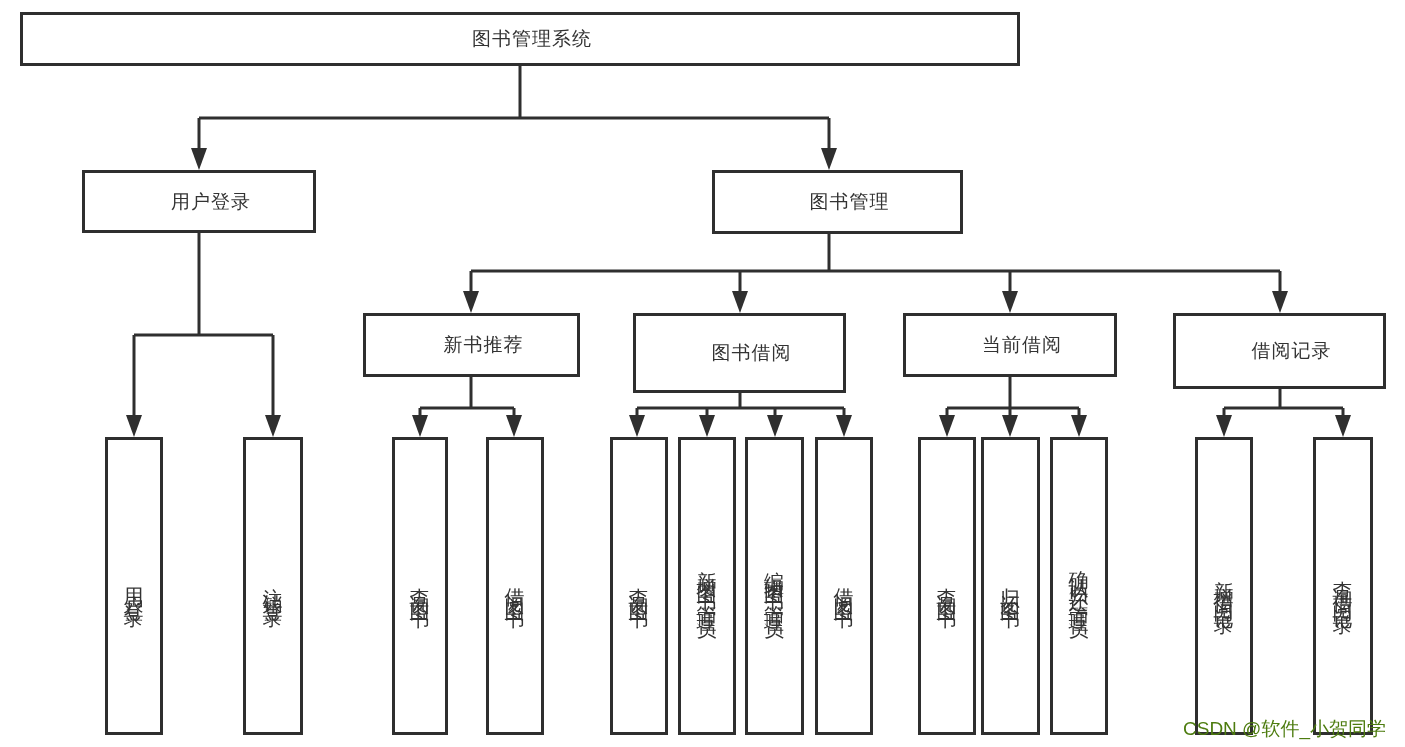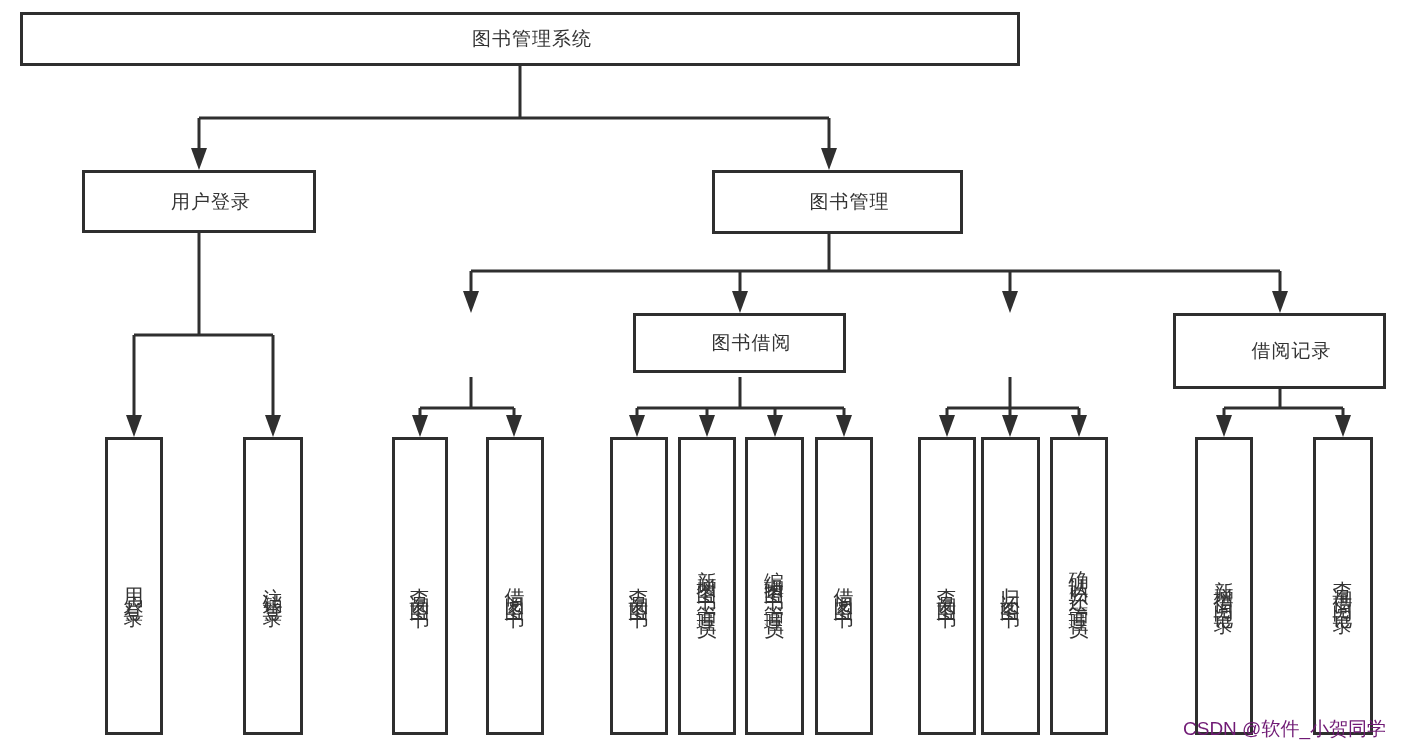--- a/index.html
+++ b/index.html
@@ -48,21 +48,21 @@
     font-size: 20px;
     letter-spacing: 7px;
     line-height: 1;
     white-space: nowrap;
   }
   #watermark {
     position: absolute;
     left: 1183px;
     top: 716px;
     font-size: 19px;
-    color: #701a75;
+    color: #4d7c0f;
     white-space: nowrap;
   }
   .stroke {
     stroke: #2f2f2f;
     stroke-width: 3;
     fill: none;
   }
   .arrow {
     fill: #2f2f2f;
     stroke: none;
@@ -147,21 +147,23 @@
       <path class="stroke" d="M1343 408 V417"></path>
       <polygon class="arrow" points="1335,415 1351,415 1343,437"></polygon>
     </g>
   </svg>
 
   <div class="box box-h" style="left:20px;top:12px;width:1000px;height:54px">图书管理系统</div>
 
   <div class="box box-h" style="left:82px;top:170px;width:234px;height:63px">用户登录</div>
   <div class="box box-h" style="left:712px;top:170px;width:251px;height:64px">图书管理</div>
 
-  <div class="box box-h" style="left:633px;top:313px;width:213px;height:60px">图书借阅</div>
+  <div class="box box-h" style="left:363px;top:313px;width:217px;height:64px">新书推荐</div>
+  <div class="box box-h" style="left:633px;top:313px;width:213px;height:80px">图书借阅</div>
+  <div class="box box-h" style="left:903px;top:313px;width:214px;height:64px">当前借阅</div>
   <div class="box box-h" style="left:1173px;top:313px;width:213px;height:76px">借阅记录</div>
 
   <div class="box box-v" style="left:105px;width:58px">
     <span class="v-text">用户登录</span>
   </div>
   <div class="box box-v" style="left:243px;width:60px">
     <span class="v-text">注销登录</span>
   </div>
 
   <div class="box box-v" style="left:392px;width:56px">

